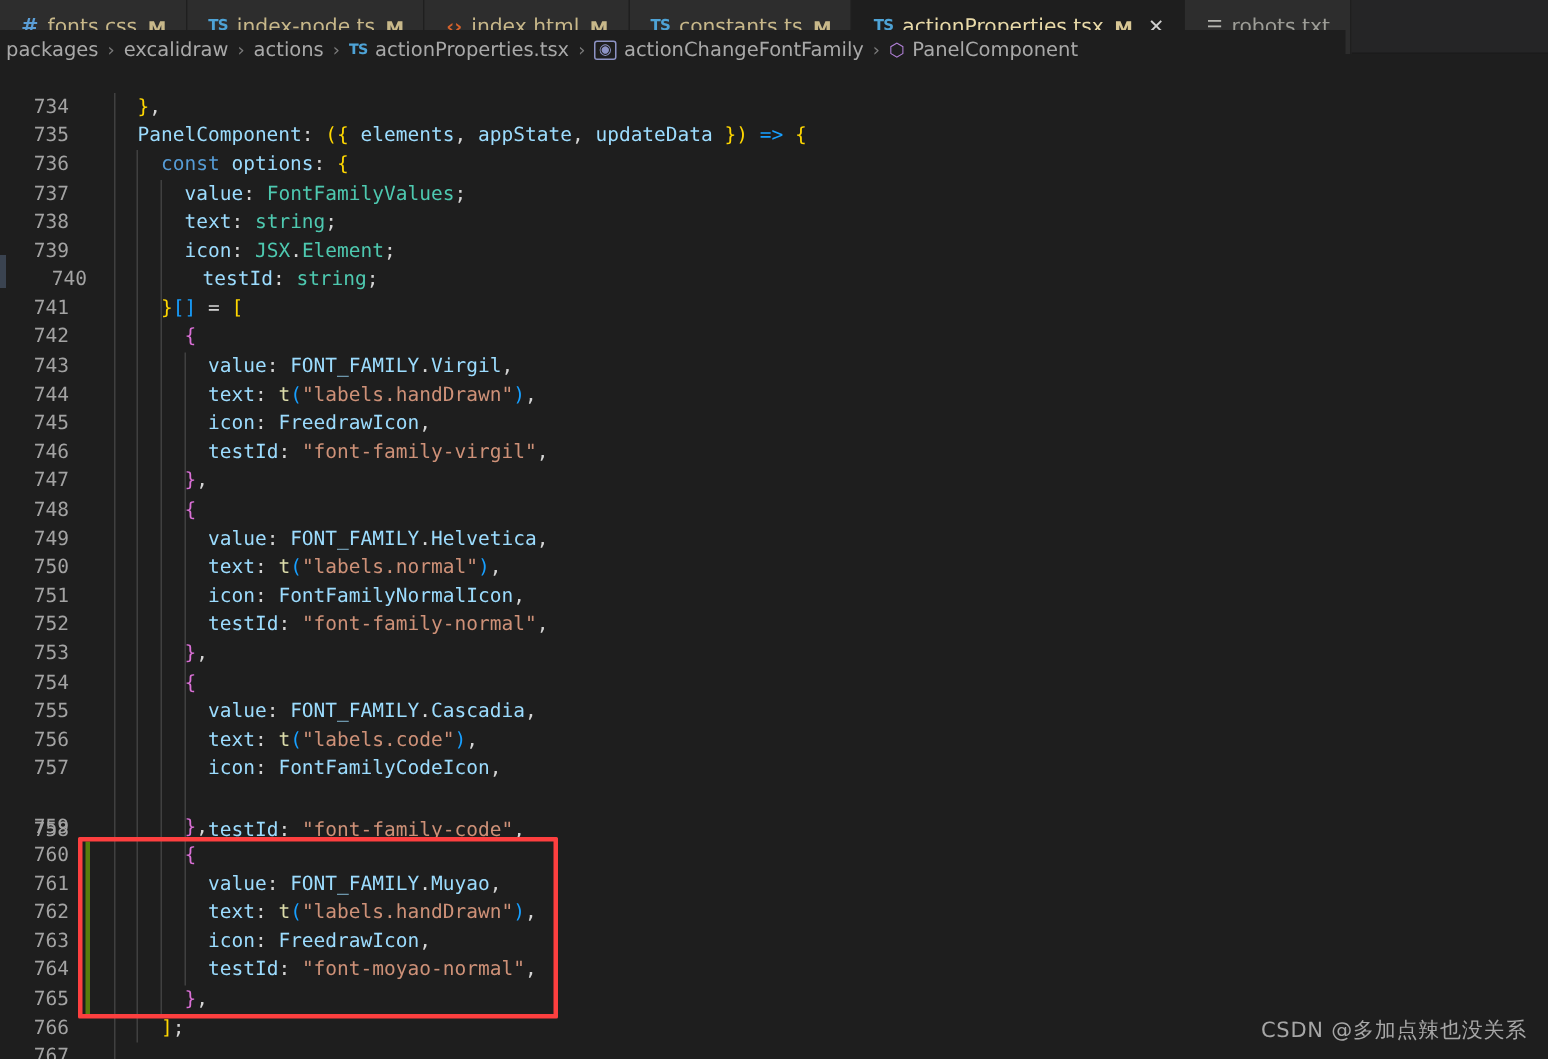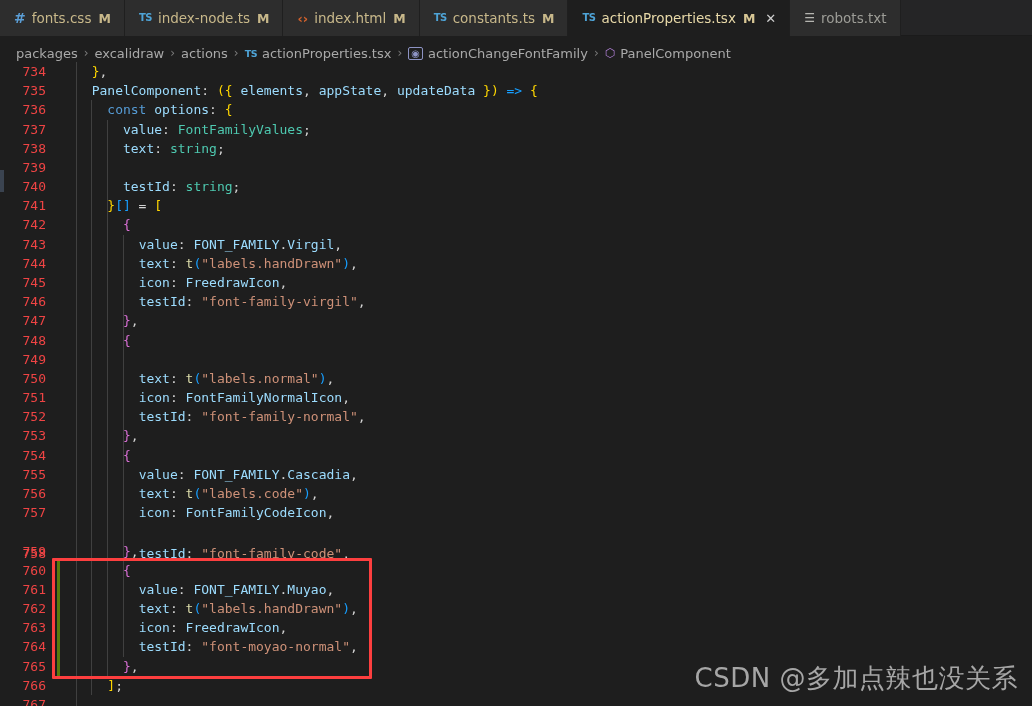--- a/index.html
+++ b/index.html
@@ -47,24 +47,24 @@
     color: #c8b88a; font-size: 12.5px; font-weight: bold; margin-left: 1px;
   }
   .tab.active .tab-dirty { color: #d8c795; }
   .tab-close {
     color: #cfcfcf; font-size: 13px; margin-left: 4px; line-height: 1;
     font-weight: 400;
   }
 
   
   .breadcrumb {
-    position: absolute; left: 0; top: 40px; width: 897px; height: 26px;
+    position: absolute; left: 0; top: 20px; width: 897px; height: 26px;
     background: #1e1e1e;
     display: flex; align-items: center;
-    padding-left: 16px;
+    padding-left: 4px;
     font-size: 13px;
     color: #a9a9a9;
     white-space: nowrap;
   }
   .bc-seg { display: flex; align-items: center; gap: 5px; color: #a9a9a9; }
   .bc-sep { color: #7b7b7b; margin: 0 6px; font-size: 12px; }
   .bc-ico-ts { color: #4ea3d6; font-size: 9.5px; font-weight: bold; letter-spacing: -0.5px; }
   .bc-ico-sym {
     color: #8d93c4; font-size: 10px;
     border: 1px solid #8d93c4; border-radius: 2px;
@@ -85,21 +85,21 @@
   .code-rows { position: absolute; left: 0; top: 0; width: 1032px; }
   .row {
     position: relative; height: 19.18px; line-height: 19.18px;
     white-space: pre;
     font-family: "DejaVu Sans Mono", "Liberation Mono", monospace;
     font-size: 13px;
   }
   .lineno {
     position: absolute; left: 0; top: 0; width: 46px;
     text-align: right;
-    color: #ef4444; font-size: 13px;
+    color: #a3a3a3; font-size: 13px;
     font-family: "DejaVu Sans Mono", "Liberation Mono", monospace;
   }
   .codetext {
     position: absolute; left: 76px; top: 0;
     color: #d4d4d4;
     font-family: "DejaVu Sans Mono", "Liberation Mono", monospace;
     font-size: 13px;
   }
 
   
@@ -125,21 +125,21 @@
   .t-var    { color: #9cdcfe; }
   .t-type   { color: #4ec9b0; }
   .t-str    { color: #ce9178; }
   .t-y      { color: #ffd700; }
   .t-p      { color: #da70d6; }
   .t-b      { color: #179fff; }
 
   
   .watermark {
     position: absolute; right: 14px; bottom: 10px;
-    color: #b9b9b9; font-size: 26px;
+    color: #b9b9b9; font-size: 14px;
     font-family: "DejaVu Sans", "Liberation Sans", sans-serif;
     opacity: 0.88;
     letter-spacing: 0.5px;
   }
 </style>
 </head>
 <body>
 
 <div id="app">
 
@@ -212,31 +212,31 @@
         <div class="guide" style="left: 91px; top: 38.36px; height: 594.58px;"></div>
         <div class="guide" style="left: 107px; top: 57.54px; height: 556.22px;"></div>
         <div class="guide" style="left: 123px; top: 172.62px; height: 421.96px;"></div>
       </div>
     <div class="code-rows" id="coderows">
         <div class="row" style="top: 0px; position: absolute; left: 0px; width: 1032px;"><span class="lineno">734</span><span class="codetext"><span class="t-plain">  </span><span class="t-y">}</span><span class="t-plain">,</span></span></div>
         <div class="row" style="top: 19.18px; position: absolute; left: 0px; width: 1032px;"><span class="lineno">735</span><span class="codetext"><span class="t-plain">  </span><span class="t-var">PanelComponent</span><span class="t-plain">: </span><span class="t-y">(</span><span class="t-y">{</span><span class="t-plain"> </span><span class="t-var">elements</span><span class="t-plain">, </span><span class="t-var">appState</span><span class="t-plain">, </span><span class="t-var">updateData</span><span class="t-plain"> </span><span class="t-y">}</span><span class="t-y">)</span><span class="t-plain"> </span><span class="t-b">=&gt;</span><span class="t-plain"> </span><span class="t-y">{</span></span></div>
         <div class="row" style="top: 38.36px; position: absolute; left: 0px; width: 1032px;"><span class="lineno">736</span><span class="codetext"><span class="t-plain">    </span><span class="t-kw">const</span><span class="t-plain"> </span><span class="t-var">options</span><span class="t-plain">: </span><span class="t-y">{</span></span></div>
         <div class="row" style="top: 57.54px; position: absolute; left: 0px; width: 1032px;"><span class="lineno">737</span><span class="codetext"><span class="t-plain">      </span><span class="t-var">value</span><span class="t-plain">: </span><span class="t-type">FontFamilyValues</span><span class="t-plain">;</span></span></div>
         <div class="row" style="top: 76.72px; position: absolute; left: 0px; width: 1032px;"><span class="lineno">738</span><span class="codetext"><span class="t-plain">      </span><span class="t-var">text</span><span class="t-plain">: </span><span class="t-type">string</span><span class="t-plain">;</span></span></div>
-        <div class="row" style="top: 95.9px; position: absolute; left: 0px; width: 1032px;"><span class="lineno">739</span></div>
-        <div class="row" style="top: 115.08px; position: absolute; left: 0px; width: 896px; padding-left: 22px;"><span class="lineno">740</span><span class="codetext"><span class="t-plain">      </span><span class="t-var">testId</span><span class="t-plain">: </span><span class="t-type">string</span><span class="t-plain">;</span></span></div>
+        <div class="row" style="top: 95.9px; position: absolute; left: 0px; width: 1032px;"><span class="lineno">739</span><span class="codetext"><span class="t-plain">      </span><span class="t-var">icon</span><span class="t-plain">: </span><span class="t-type">JSX</span><span class="t-plain">.</span><span class="t-type">Element</span><span class="t-plain">;</span></span></div>
+        <div class="row" style="top: 115.08px; position: absolute; left: 12px; width: 896px; padding-left: 22px;"><span class="lineno">740</span><span class="codetext"><span class="t-plain">      </span><span class="t-var">testId</span><span class="t-plain">: </span><span class="t-type">string</span><span class="t-plain">;</span></span></div>
         <div class="row" style="top: 134.26px; position: absolute; left: 0px; width: 1032px;"><span class="lineno">741</span><span class="codetext"><span class="t-plain">    </span><span class="t-y">}</span><span class="t-b">[</span><span class="t-b">]</span><span class="t-plain"> = </span><span class="t-y">[</span></span></div>
         <div class="row" style="top: 153.44px; position: absolute; left: 0px; width: 1032px;"><span class="lineno">742</span><span class="codetext"><span class="t-plain">      </span><span class="t-p">{</span></span></div>
         <div class="row" style="top: 172.62px; position: absolute; left: 0px; width: 1032px;"><span class="lineno">743</span><span class="codetext"><span class="t-plain">        </span><span class="t-var">value</span><span class="t-plain">: </span><span class="t-var">FONT_FAMILY</span><span class="t-plain">.</span><span class="t-var">Virgil</span><span class="t-plain">,</span></span></div>
         <div class="row" style="top: 191.8px; position: absolute; left: 0px; width: 1032px;"><span class="lineno">744</span><span class="codetext"><span class="t-plain">        </span><span class="t-var">text</span><span class="t-plain">: </span><span class="t-fn">t</span><span class="t-b">(</span><span class="t-str">"labels.handDrawn"</span><span class="t-b">)</span><span class="t-plain">,</span></span></div>
         <div class="row" style="top: 210.98px; position: absolute; left: 0px; width: 1032px;"><span class="lineno">745</span><span class="codetext"><span class="t-plain">        </span><span class="t-var">icon</span><span class="t-plain">: </span><span class="t-var">FreedrawIcon</span><span class="t-plain">,</span></span></div>
         <div class="row" style="top: 230.16px; position: absolute; left: 0px; width: 1032px;"><span class="lineno">746</span><span class="codetext"><span class="t-plain">        </span><span class="t-var">testId</span><span class="t-plain">: </span><span class="t-str">"font-family-virgil"</span><span class="t-plain">,</span></span></div>
         <div class="row" style="top: 249.34px; position: absolute; left: 0px; width: 828px;"><span class="lineno">747</span><span class="codetext"><span class="t-plain">      </span><span class="t-p">}</span><span class="t-plain">,</span></span></div>
         <div class="row" style="top: 268.52px; position: absolute; left: 0px; width: 1032px;"><span class="lineno">748</span><span class="codetext"><span class="t-plain">      </span><span class="t-p">{</span></span></div>
-        <div class="row" style="top: 287.7px; position: absolute; left: 0px; width: 1032px;"><span class="lineno">749</span></div>
+        <div class="row" style="top: 287.7px; position: absolute; left: 0px; width: 1032px;"><span class="lineno">749</span><span class="codetext"><span class="t-plain">        </span><span class="t-var">value</span><span class="t-plain">: </span><span class="t-var">FONT_FAMILY</span><span class="t-plain">.</span><span class="t-var">Helvetica</span><span class="t-plain">,</span></span></div>
         <div class="row" style="top: 306.88px; position: absolute; left: 0px; width: 1032px;"><span class="lineno">750</span><span class="codetext"><span class="t-plain">        </span><span class="t-var">text</span><span class="t-plain">: </span><span class="t-fn">t</span><span class="t-b">(</span><span class="t-str">"labels.normal"</span><span class="t-b">)</span><span class="t-plain">,</span></span></div>
         <div class="row" style="top: 326.06px; position: absolute; left: 0px; width: 1032px;"><span class="lineno">751</span><span class="codetext"><span class="t-plain">        </span><span class="t-var">icon</span><span class="t-plain">: </span><span class="t-var">FontFamilyNormalIcon</span><span class="t-plain">,</span></span></div>
         <div class="row" style="top: 345.24px; position: absolute; left: 0px; width: 1032px;"><span class="lineno">752</span><span class="codetext"><span class="t-plain">        </span><span class="t-var">testId</span><span class="t-plain">: </span><span class="t-str">"font-family-normal"</span><span class="t-plain">,</span></span></div>
         <div class="row" style="top: 364.42px; position: absolute; left: 0px; width: 1032px;"><span class="lineno">753</span><span class="codetext"><span class="t-plain">      </span><span class="t-p">}</span><span class="t-plain">,</span></span></div>
         <div class="row" style="top: 383.6px; position: absolute; left: 0px; width: 1032px;"><span class="lineno">754</span><span class="codetext"><span class="t-plain">      </span><span class="t-p">{</span></span></div>
         <div class="row" style="top: 402.78px; position: absolute; left: 0px; width: 1032px;"><span class="lineno">755</span><span class="codetext"><span class="t-plain">        </span><span class="t-var">value</span><span class="t-plain">: </span><span class="t-var">FONT_FAMILY</span><span class="t-plain">.</span><span class="t-var">Cascadia</span><span class="t-plain">,</span></span></div>
         <div class="row" style="top: 421.96px; position: absolute; left: 0px; width: 1032px;"><span class="lineno">756</span><span class="codetext"><span class="t-plain">        </span><span class="t-var">text</span><span class="t-plain">: </span><span class="t-fn">t</span><span class="t-b">(</span><span class="t-str">"labels.code"</span><span class="t-b">)</span><span class="t-plain">,</span></span></div>
         <div class="row" style="top: 441.14px; position: absolute; left: 0px; width: 932px;"><span class="lineno">757</span><span class="codetext"><span class="t-plain">        </span><span class="t-var">icon</span><span class="t-plain">: </span><span class="t-var">FontFamilyCodeIcon</span><span class="t-plain">,</span></span></div>
         <div class="row" style="top: 482px; position: absolute; left: 0px; width: 874px;"><span class="lineno">758</span><span class="codetext"><span class="t-plain">        </span><span class="t-var">testId</span><span class="t-plain">: </span><span class="t-str">"font-family-code"</span><span class="t-plain">,</span></span></div>
         <div class="row" style="top: 479.5px; position: absolute; left: 0px; width: 1032px;"><span class="lineno">759</span><span class="codetext"><span class="t-plain">      </span><span class="t-p">}</span><span class="t-plain">,</span></span></div>

